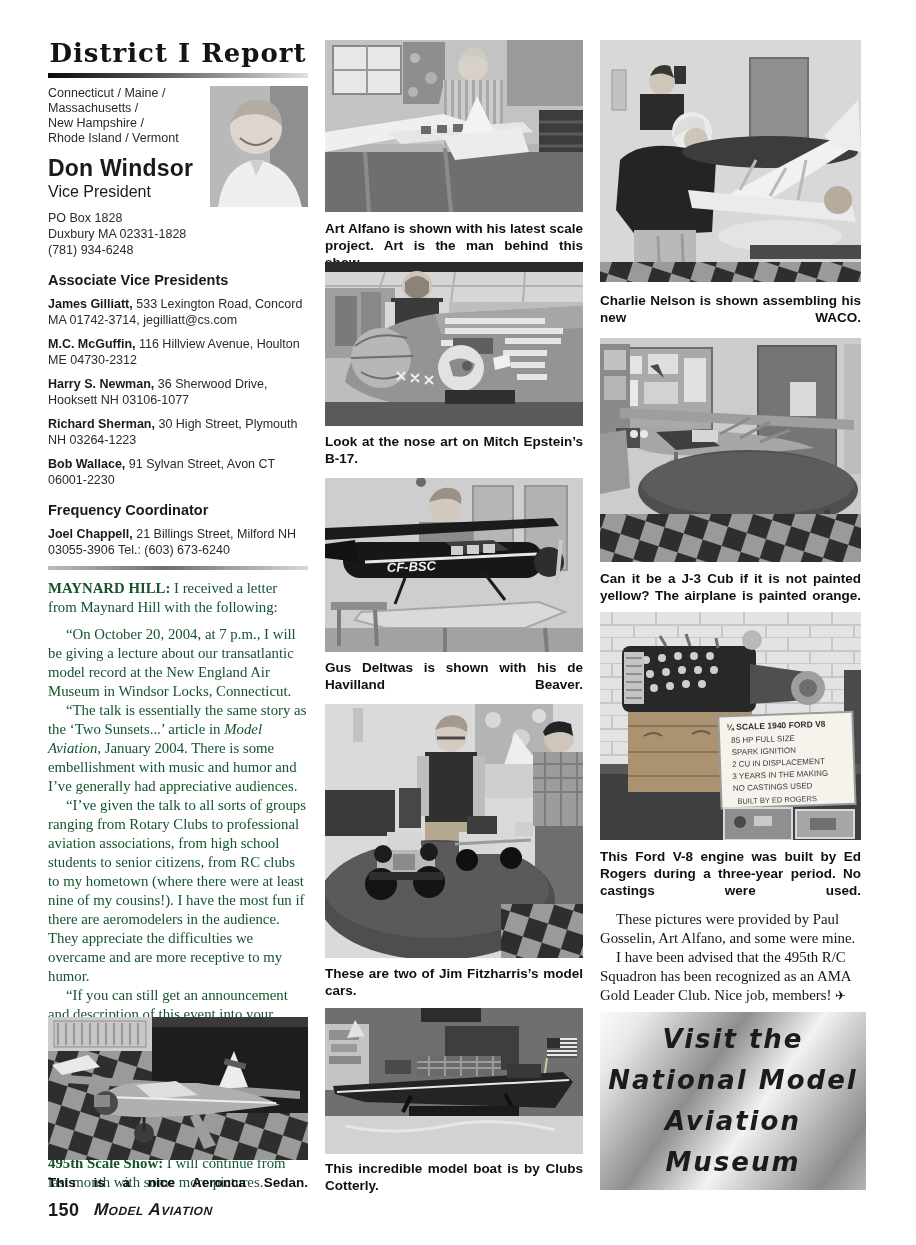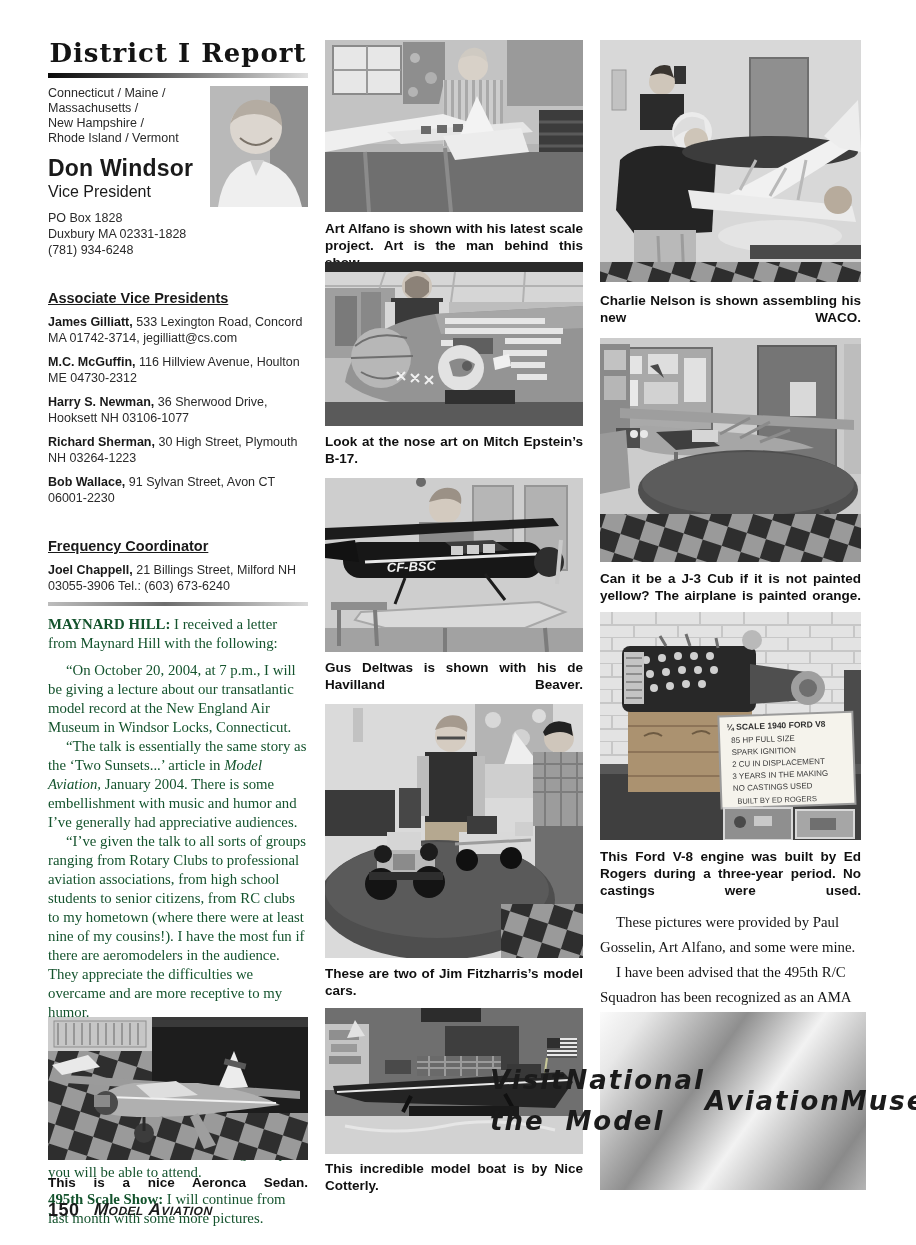--- a/index.html
+++ b/index.html
@@ -26,21 +26,21 @@
   .officer-row { display:flex; margin-top:8px; }
   .officer-info { width:162px; }
   .regions { font-size:12.5px; line-height:15px; white-space:pre-line; color:#2a2a2a; }
   .officer-name { font-size:23px; font-weight:bold; margin-top:9px; letter-spacing:0.2px; }
   .officer-title { font-size:16px; font-weight:normal; margin-top:1px; }
   .officer-address { font-size:12.5px; line-height:16px; margin-top:9px; white-space:pre-line; color:#2a2a2a; }
   .portrait {
     width:98px; height:121px; margin-left:0; flex:none; position:relative; overflow:hidden;
     background:linear-gradient(135deg,#cfcfcf 0%,#bdbdbd 40%,#8f8f8f 100%);
   }
-  .sec-head { font-size:14.5px; font-weight:bold; margin-top:32px;text-decoration:underline; }
+  .sec-head { font-size:14.5px; font-weight:bold; margin-top:14px; }
   .entry { font-size:12.5px; line-height:16px; margin-top:8px; color:#2a2a2a; }
   .entry b { color:#1a1a1a; }
   
   .article { margin-top:9px; font-family:"Liberation Serif", serif; font-size:14.8px; line-height:19px; color:#14532d; }
   .article p { text-align:left; }
   .article p.ind { text-indent:18px; }
   .article p.gap { margin-top:8px; }
   
   .photo { position:absolute; overflow:hidden; background:#9a9a9a; }
   .photo svg { display:block; width:100%; height:100%; }
@@ -51,28 +51,28 @@
   .cap::after { content:""; display:inline-block; width:100%; }
   
   .footer { position:absolute; left:48px; top:1200px; display:flex; align-items:flex-start; }
   .page-num { font-size:18px; font-weight:bold; letter-spacing:0.5px; }
   .mag-logo {
     margin-left:14px; font-style:italic; font-weight:bold; font-variant:small-caps;
     font-size:17px; letter-spacing:0.5px; transform:skewX(-4deg);
   }
   
   .closing { position:absolute; left:600px; top:910px; width:261px;
-    font-family:"Liberation Serif", serif; font-size:14.8px; line-height:25px; color:#141414; }
+    font-family:"Liberation Serif", serif; font-size:14.8px; line-height:19px; color:#141414; }
   .closing p { text-indent:16px; }
   .plane-ding { font-family:"DejaVu Sans", sans-serif; font-size:13px; }
   
   .ad {
     position:absolute; left:600px; top:1012px; width:266px; height:178px;
     background:linear-gradient(125deg,#fbfbfb 0%,#e8e8e8 12%,#8e8e8e 38%,#f2f2f2 58%,#8a8a8a 88%,#b5b5b5 100%);
-    display:flex; justify-content:center; align-items:center;
+    display:flex; flex-direction:column; justify-content:center; align-items:center;
   }
   .ad-line {
     font-family:"DejaVu Sans", sans-serif; font-style:italic; font-weight:bold;
     font-size:26px; line-height:41px; color:#1b1b1b; letter-spacing:2px;
   }
   .svgtext { font-family:"Liberation Sans", sans-serif; }
 </style>
 </head>
 <body>
 
@@ -354,21 +354,21 @@
     <rect x="92" y="48" width="84" height="20" fill="#6a6a6a"></rect>
     <path d="M92 54H176 M92 60H176 M104 48V68 M120 48V68 M136 48V68 M152 48V68 M168 48V68" stroke="#9b9b9b" stroke-width="2" fill="none"></path>
     <rect x="60" y="52" width="26" height="14" fill="#4a4a4a"></rect>
     <rect x="182" y="56" width="34" height="14" fill="#383838"></rect>
     <path d="M86 88 L78 104 M180 86 L190 104" stroke="#101010" stroke-width="4"></path>
     <rect x="84" y="98 " width="110" height="16" fill="#1a1a1a"></rect>
     <rect x="0" y="108" width="258" height="38" fill="#d2d2d2"></rect>
     <path d="M20 118 Q70 128 120 118 T230 122" stroke="#e6e6e6" stroke-width="3" fill="none"></path>
   </svg>
 </div>
-<p class="cap" style="left:325px; top:1160px; width:258px;">This incredible model boat is by Nice Cotterly.</p>
+<p class="cap" style="left:325px; top:1160px; width:258px;">This incredible model boat is by Clubs Cotterly.</p>
 
 <div class="photo" style="left:600px; top:40px; width:261px; height:242px;">
   <svg viewBox="0 0 261 242" preserveAspectRatio="none">
     <rect width="261" height="242" fill="#d8d8d8"></rect>
     <rect x="150" y="18" width="58" height="92" fill="#8f8f8f" stroke="#6f6f6f" stroke-width="2"></rect>
     <rect x="74" y="26" width="12" height="18" fill="#333"></rect>
     <rect x="12" y="30" width="14" height="40" fill="#c2c2c2" stroke="#9a9a9a"></rect>
     <circle cx="62" cy="42" r="13" fill="#cfc6ba"></circle>
     <path d="M50 36 Q56 22 70 26 L74 38 Q62 30 50 36" fill="#3a3530"></path>
     <rect x="40" y="54" width="44" height="36" fill="#2b2b2b"></rect>

